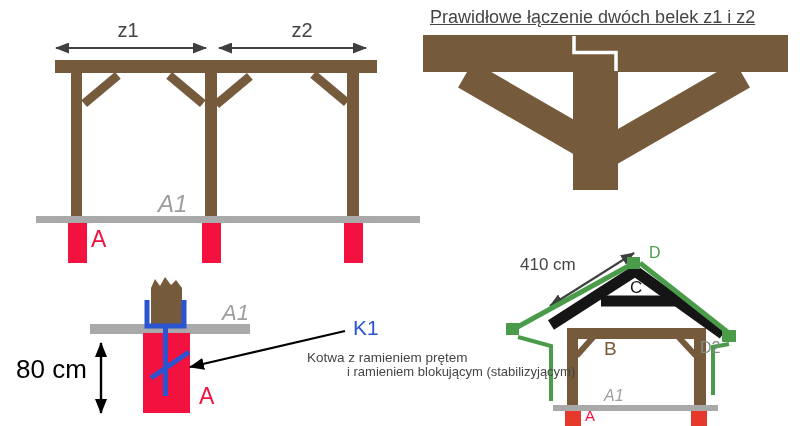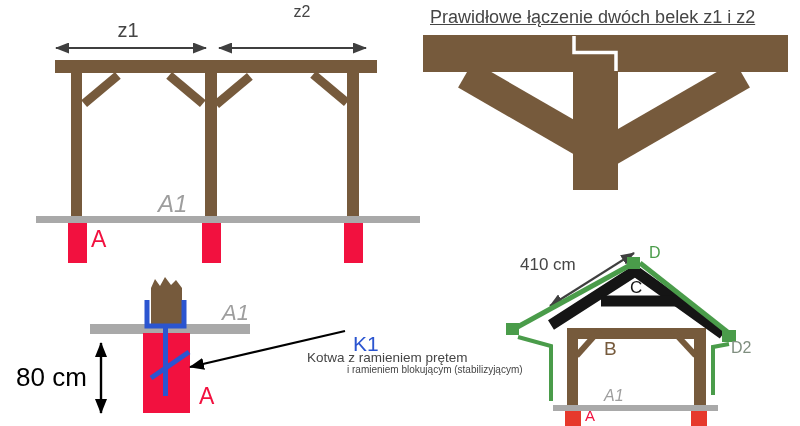--- a/index.html
+++ b/index.html
@@ -7,21 +7,21 @@
           font-family:"Liberation Sans",sans-serif;}
   .shape{position:absolute;}
   .wood{background:var(--wood,#765A3C);}
   .gray{background:var(--gray,#A9A9A9);}
   .redblk{background:var(--red,#F2113F);}
   .redsm{background:var(--red_small,#E6392C);}
   .lbl{position:absolute;white-space:nowrap;line-height:1.05;z-index:6;}
   .c-dark{color:var(--dark_text,#454545);}
   .c-gray{color:var(--gray_text,#9E9E9E);font-style:italic;}
   .c-red{color:var(--red,#F2113F);}
-  .c-blue{color:var(--blue,#2B55D0);margin-top:16px;}
+  .c-blue{color:var(--blue,#2B55D0);}
   .c-green{color:var(--green,#4A9C4A);}
   .c-greengray{color:var(--gray_green,#7F8E7F);}
   .c-black{color:var(--black,#151515);}
   .c-wood{color:var(--wood,#765A3C);}
   svg#overlay{position:absolute;left:0;top:0;z-index:5;pointer-events:none;}
 </style>
 </head>
 <body>
 
 <div id="canvas">
@@ -33,58 +33,58 @@
     <div class="shape wood" style="left:347px;top:73px;width:12px;height:143px;"></div>
     <div class="shape wood" style="left:79px;top:85px;width:44px;height:9px;transform:rotate(-40deg);"></div>
     <div class="shape wood" style="left:164px;top:85px;width:44px;height:9px;transform:rotate(40deg);"></div>
     <div class="shape wood" style="left:211px;top:86px;width:44px;height:9px;transform:rotate(-40deg);"></div>
     <div class="shape wood" style="left:308px;top:84px;width:44px;height:9px;transform:rotate(40deg);"></div>
     <div class="shape gray" style="left:36px;top:216px;width:384px;height:7px;"></div>
     <div class="shape redblk" style="left:68px;top:223px;width:19px;height:40px;"></div>
     <div class="shape redblk" style="left:202px;top:223px;width:19px;height:40px;"></div>
     <div class="shape redblk" style="left:344px;top:223px;width:19px;height:40px;"></div>
     <div class="lbl c-dark" style="left:98px;top:20px;width:60px;text-align:center;font-size:20px;">z1</div>
-    <div class="lbl c-dark" style="left:272px;top:4px;width:60px;text-align:center;font-size:16px;">z2</div>
+    <div class="lbl c-dark" style="left:272px;top:20px;width:60px;text-align:center;font-size:20px;">z2</div>
     <div class="lbl c-gray" style="left:158px;top:191px;font-size:24px;">A1</div>
     <div class="lbl c-red" style="left:91px;top:227px;font-size:23px;">A</div>
   </div>
 
   <div>
     <div class="lbl c-dark" style="left:430px;top:8px;font-size:18px;text-decoration:underline;">Prawidłowe łączenie dwóch belek z1 i z2</div>
     <div class="shape wood" style="left:455px;top:99px;width:158px;height:30px;transform:rotate(30deg);"></div>
     <div class="shape wood" style="left:595px;top:99px;width:158px;height:30px;transform:rotate(-30deg);"></div>
     <div class="shape wood" style="left:573px;top:72px;width:45px;height:118px;"></div>
     <div class="shape wood" style="left:423px;top:35px;width:365px;height:37px;"></div>
   </div>
 
   <div>
     <div class="shape gray" style="left:90px;top:324px;width:160px;height:10px;"></div>
     <div class="shape redblk" style="left:143px;top:333px;width:47px;height:80px;"></div>
-    <div class="lbl c-black" style="left:16px;top:364px;font-size:26px;color:#000;">80 cm</div>
+    <div class="lbl c-black" style="left:16px;top:356px;font-size:26px;color:#000;">80 cm</div>
     <div class="lbl c-gray" style="left:222px;top:301px;font-size:22px;">A1</div>
     <div class="lbl c-blue" style="left:353px;top:317px;font-size:21px;">K1</div>
     <div class="lbl c-red" style="left:199px;top:384px;font-size:23px;">A</div>
     <div class="lbl c-dark" style="left:307px;top:351px;font-size:13.5px;">Kotwa z ramieniem prętem</div>
-    <div class="lbl c-dark" style="left:307px;top:365px;font-size:10px;padding-left:40px;">i ramieniem blokującym (stabilizyjącym)</div>
+    <div class="lbl c-dark" style="left:307px;top:365px;font-size:13px;padding-left:40px;">i ramieniem blokującym (stabilizyjącym)</div>
   </div>
 
   <div>
     <div class="shape wood" style="left:567px;top:328px;width:139px;height:11px;"></div>
     <div class="shape wood" style="left:567px;top:328px;width:11px;height:79px;"></div>
     <div class="shape wood" style="left:694px;top:328px;width:12px;height:79px;"></div>
     <div class="shape wood" style="left:571px;top:340px;width:34px;height:6px;transform:rotate(-48deg);"></div>
     <div class="shape wood" style="left:667px;top:340px;width:34px;height:6px;transform:rotate(47deg);"></div>
     <div class="shape gray" style="left:553px;top:405px;width:165px;height:6px;"></div>
     <div class="shape redsm" style="left:565px;top:411px;width:16px;height:15px;"></div>
     <div class="shape redsm" style="left:691px;top:411px;width:16px;height:15px;"></div>
     <div class="lbl c-dark" style="left:520px;top:256px;font-size:17px;">410 cm</div>
     <div class="lbl c-green" style="left:649px;top:245px;font-size:16px;">D</div>
     <div class="lbl c-black" style="left:630px;top:279px;font-size:17px;">C</div>
     <div class="lbl c-wood" style="left:604px;top:339px;font-size:19px;">B</div>
-    <div class="lbl c-greengray" style="left:731px;top:340px;font-size:16px;text-align:center;">D2</div>
+    <div class="lbl c-greengray" style="left:700px;top:340px;font-size:16px;text-align:center;">D2</div>
     <div class="lbl c-gray" style="left:604px;top:388px;font-size:16px;">A1</div>
     <div class="lbl c-red" style="left:585px;top:408px;font-size:15px;">A</div>
   </div>
 
   <svg id="overlay" width="800" height="426" viewBox="0 0 800 426">
     <defs>
       <marker id="ah" markerUnits="userSpaceOnUse" markerWidth="14" markerHeight="11" refX="13" refY="5.5" orient="auto-start-reverse">
         <path d="M0,0 L14,5.5 L0,11 z" style="fill:var(--arrow,#3F3F3F);"></path>
       </marker>
       <marker id="ahb" markerUnits="userSpaceOnUse" markerWidth="15" markerHeight="12" refX="14" refY="6" orient="auto-start-reverse">

